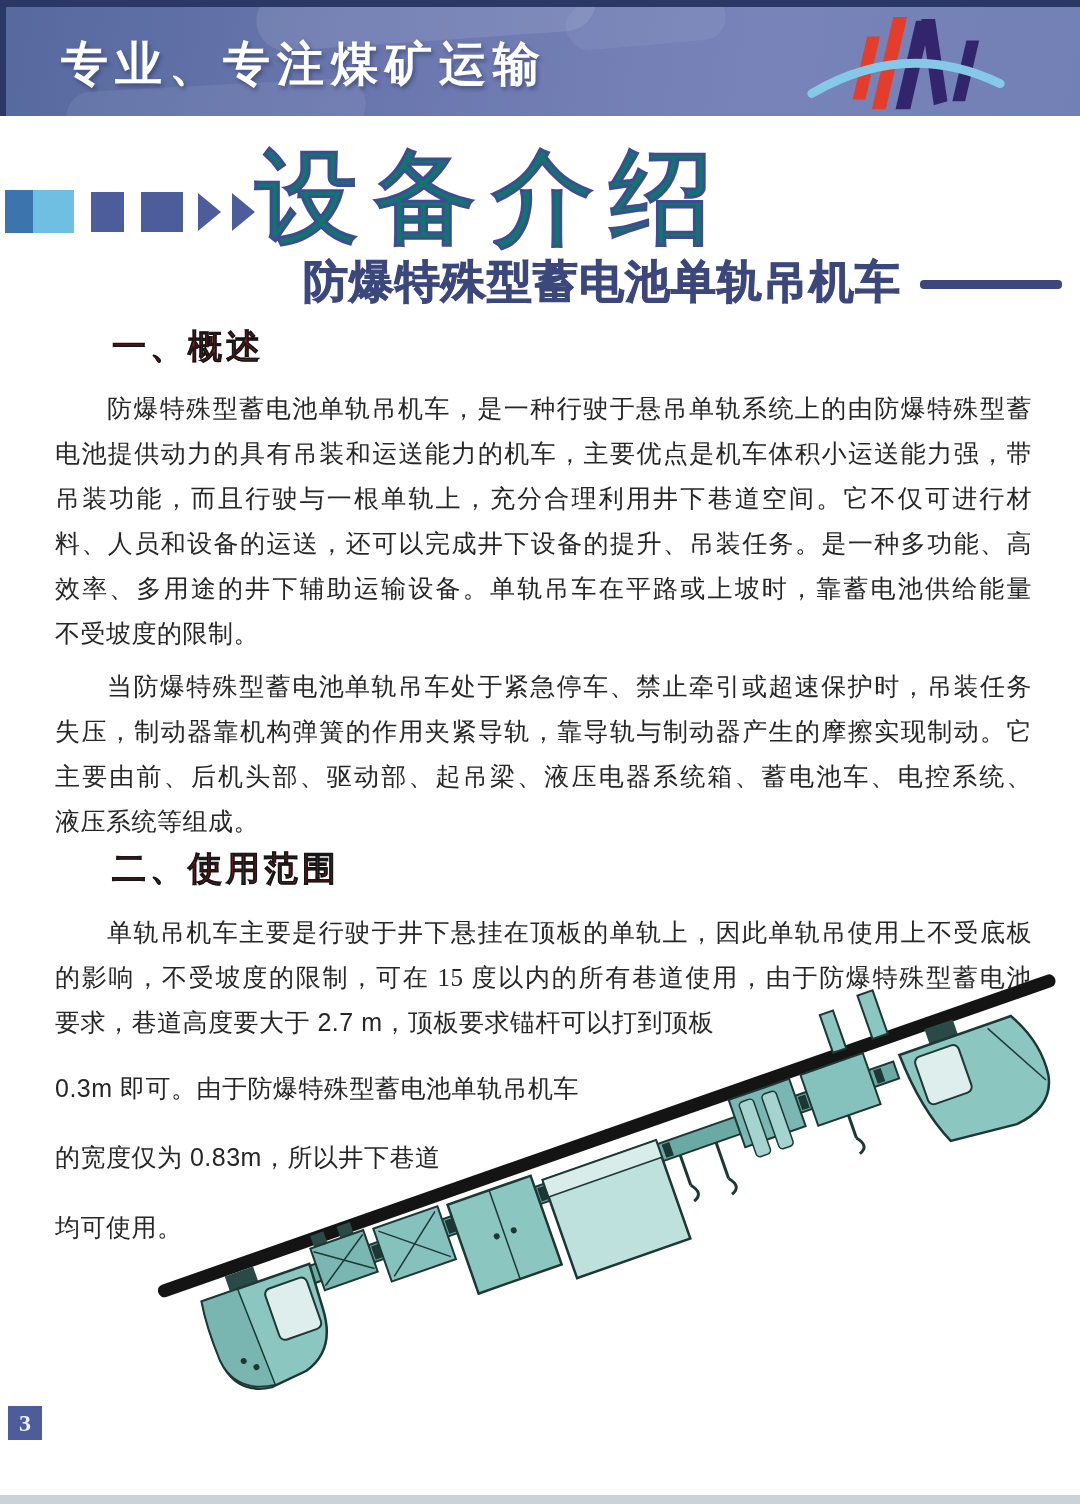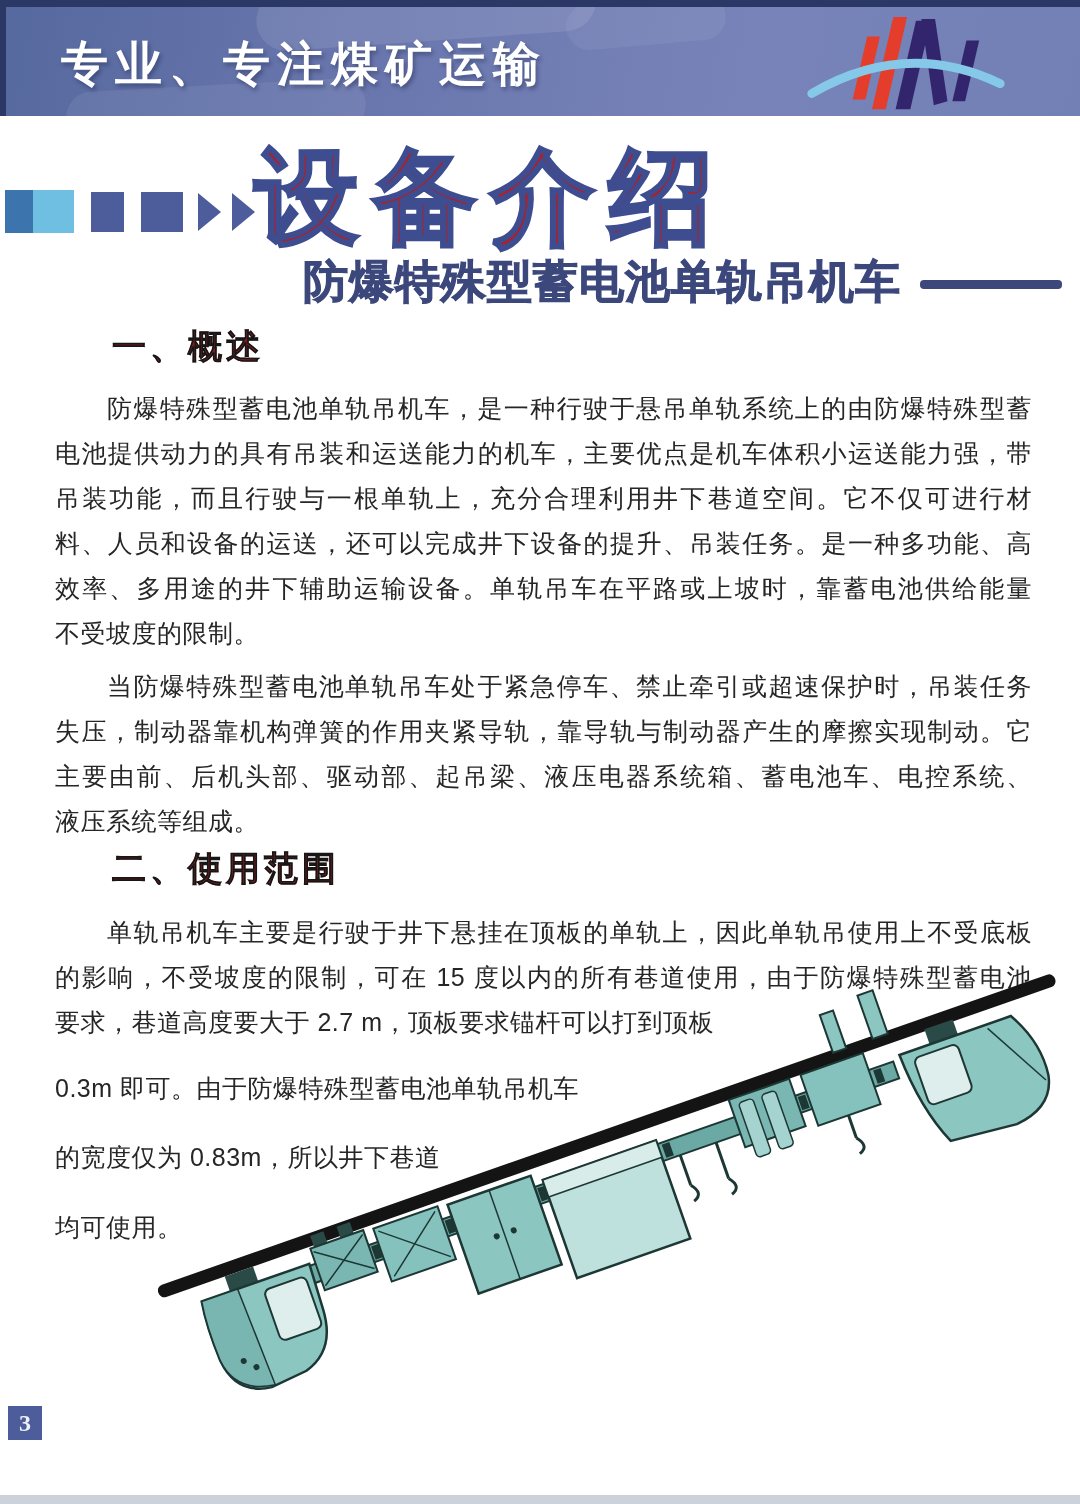--- a/index.html
+++ b/index.html
@@ -33,21 +33,21 @@
   .sq1{left:5px;top:190px;width:28px;height:43px;background:#3c74ae;}
   .sq2{left:33px;top:190px;width:41px;height:43px;background:#6fbfe2;}
   .sq3{left:91px;top:192px;width:33px;height:40px;background:#4d5c9b;}
   .sq4{left:141px;top:192px;width:42px;height:40px;background:#4d5c9b;}
   .tri{width:0;height:0;border-top:19px solid transparent;border-bottom:19px solid transparent;
        border-left:23px solid #4d5c9b;}
   .tri1{left:198px;top:193px;}
   .tri2{left:232px;top:193px;}
   .page-title{
     position:absolute;left:255px;top:138px;height:118px;line-height:118px;
-    font-size:104px;font-weight:700;color:#b91c1c;letter-spacing:14px;
+    font-size:104px;font-weight:400;color:#0f766e;letter-spacing:14px;
     -webkit-text-stroke:3px #3e4d90;
   }
   .subtitle-row{position:absolute;left:0;top:252px;width:1080px;height:56px;}
   .subtitle{
     position:absolute;left:303px;top:0;font-size:45px;font-weight:800;
     color:#3c487c;letter-spacing:1px;text-align:center;-webkit-text-stroke:1px #3c487c;
   }
   .subtitle-rule{position:absolute;left:920px;top:28px;width:142px;height:9px;
     background:#3c487c;border-radius:4px;}
   
@@ -55,21 +55,21 @@
     position:absolute;left:112px;font-size:34px;font-weight:800;color:#7f1d1d;
     letter-spacing:4px;-webkit-text-stroke:.6px #161616;
   }
   .heading-1{top:324px;}
   .heading-2{top:846px;}
   .para{position:absolute;left:55px;width:977px;color:#262626;font-size:25px;}
   .para1{top:386px;}
   .para2{top:664px;}
   .para3{top:910px;}
   .line{height:45px;line-height:45px;text-align:left;letter-spacing:.5px;white-space:nowrap;}
-  .line.full{white-space:normal;text-align:justify;text-align-last:justify;}
+  .line.full{white-space:normal;text-align:justify;text-align-last:justify;font-family:Liberation Serif, serif;}
   .line.indent{padding-left:52px;}
   .para3 .line:nth-child(4){margin-top:21px;}
   .para3 .line:nth-child(5){margin-top:24px;}
   .para3 .line:nth-child(6){margin-top:25px;}
   .para3 .line:nth-child(7){margin-top:25px;}
   
   .figure{position:absolute;left:158px;top:958px;width:908px;height:448px;}
   
   .page-num{
     position:absolute;left:8px;top:1406px;width:34px;height:34px;background:#4d5c9b;

